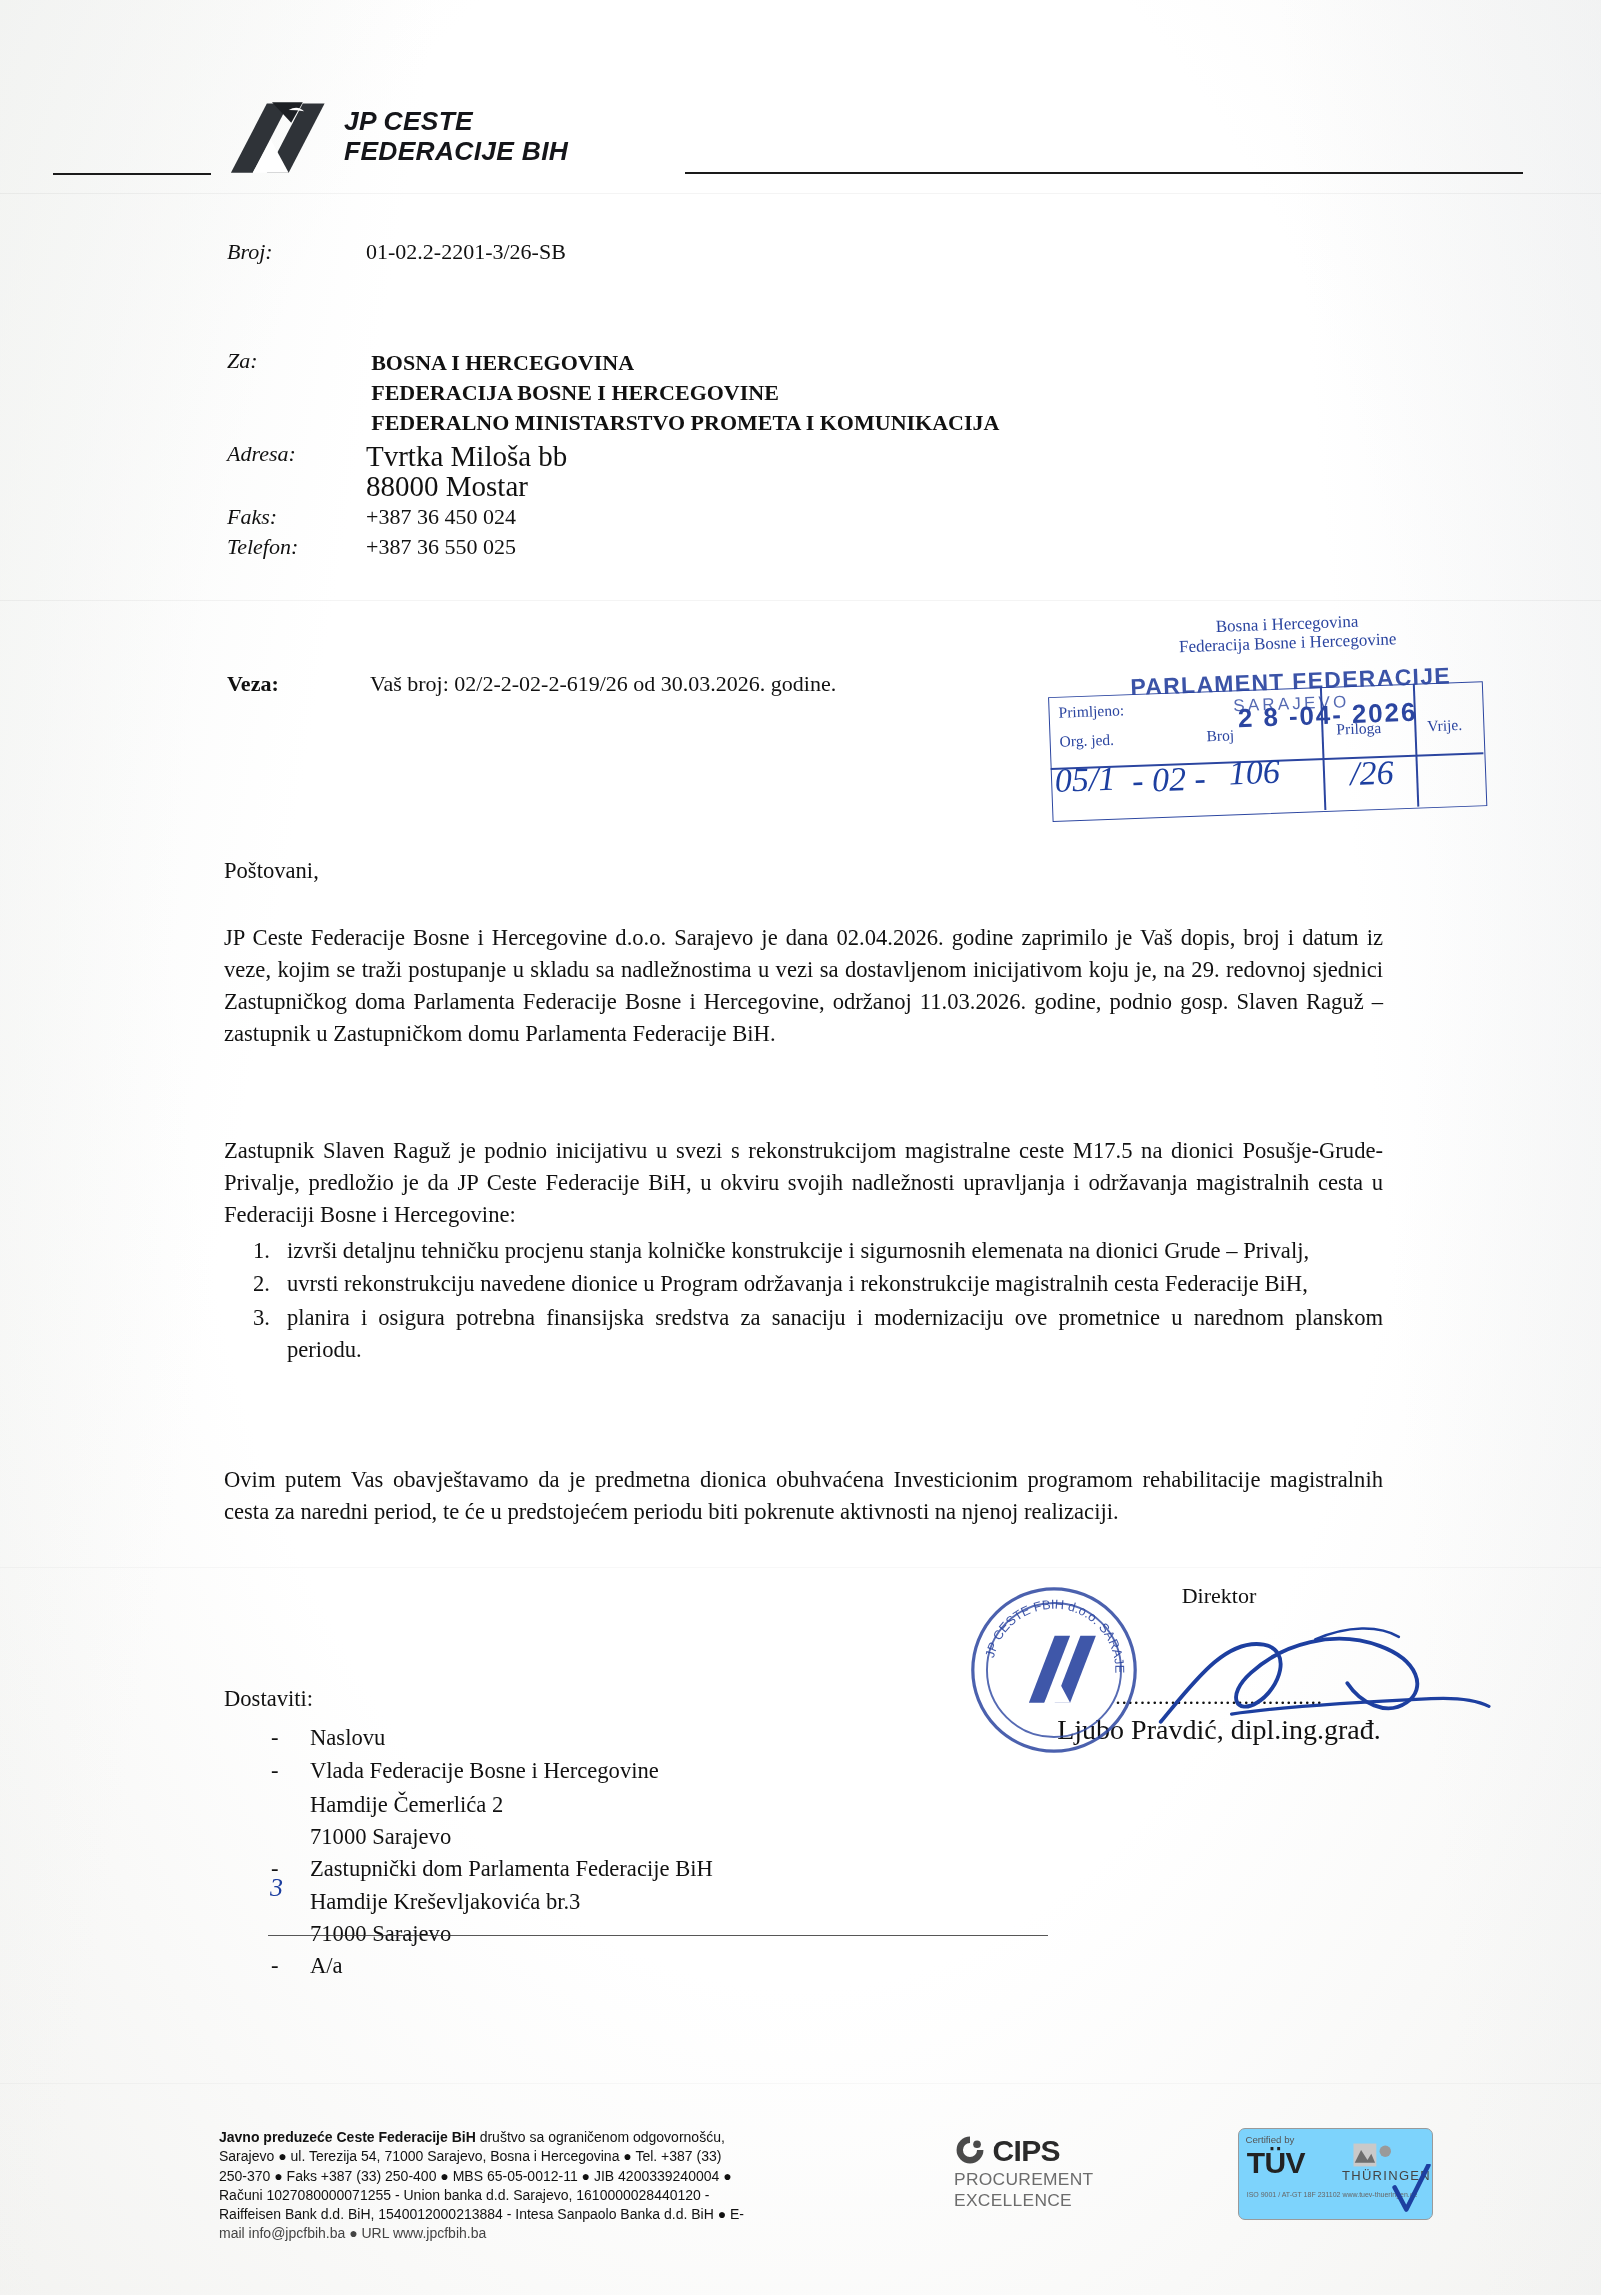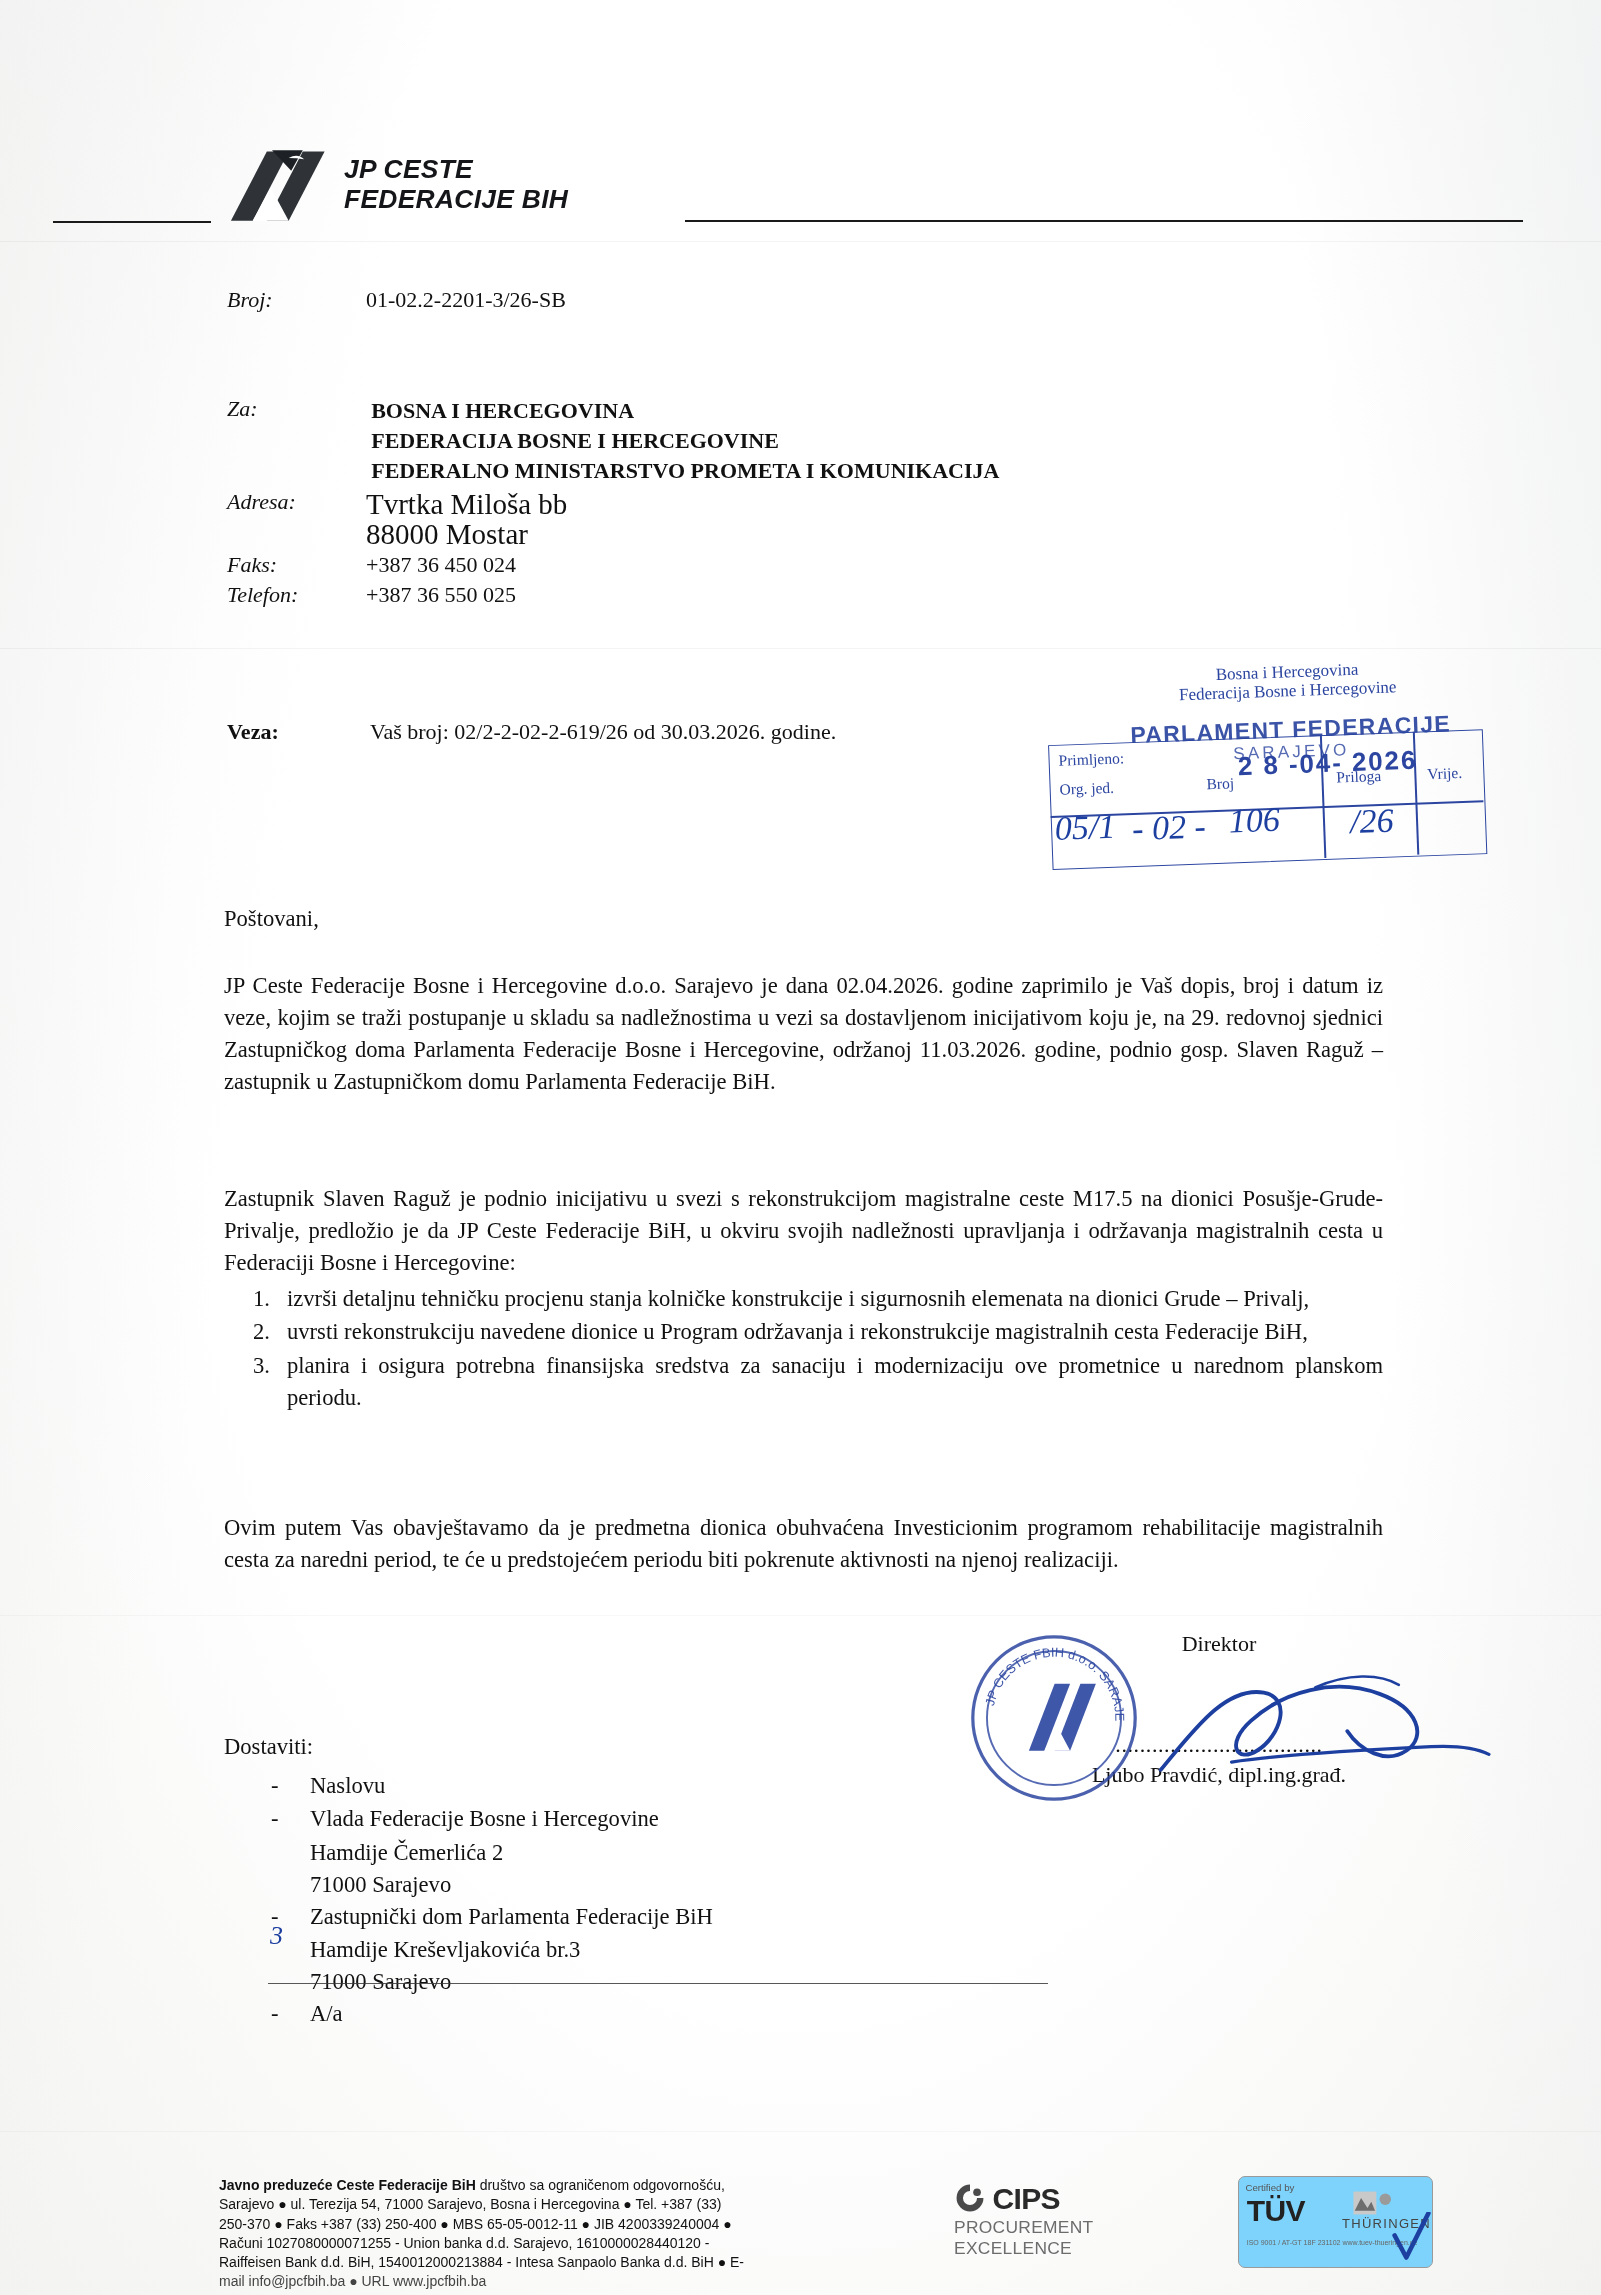--- a/index.html
+++ b/index.html
@@ -12,21 +12,21 @@
   }
   
   .scan-bg{
     position:absolute;inset:0;
     background:
       linear-gradient(100deg, rgba(238,240,238,0.55) 0%, rgba(255,255,255,0) 22%),
       linear-gradient(265deg, rgba(236,238,240,0.5) 0%, rgba(255,255,255,0) 18%),
       radial-gradient(ellipse at 50% 40%, #ffffff 55%, #f3f3f1 100%);
     pointer-events:none;
   }
-  .page{position:absolute;inset:0;margin-top:48px;}
+  .page{position:absolute;inset:0;}
 
   
   .letterhead{
     position:absolute;left:227px;top:97px;width:1154px;height:87px;
   }
   .logo-mark{
     position:absolute;left:0;top:3.9px;width:106px;height:77px;
   }
   .logo-mark svg{display:block;}
   .logo-text{
@@ -81,21 +81,21 @@
   }
   .oitem{display:flex;margin-bottom:1.3px;}
   .onum{width:46px;text-align:right;padding-right:17px;flex:none;}
   .otext{flex:1;text-align:justify;}
   #p3{top:1464px;}
 
   
   .sig{position:absolute;left:1019px;top:1583px;width:400px;text-align:center;}
   .sig-title{font-size:22px;color:#111;}
   .sig-dots{font-size:22px;color:#111;letter-spacing:0.6px;margin-top:75px;}
-  .sig-name{font-size:22px;color:#111;margin-top:3.9px;}
+  .sig-name{font-size:28px;color:#111;margin-top:3.9px;}
 
   
   .scribble{position:absolute;left:1154px;top:1606px;width:361px;height:148px;pointer-events:none;}
 
   
   .round-stamp{
     position:absolute;left:967px;top:1583px;width:174px;height:174px;
     pointer-events:none;
   }
 

